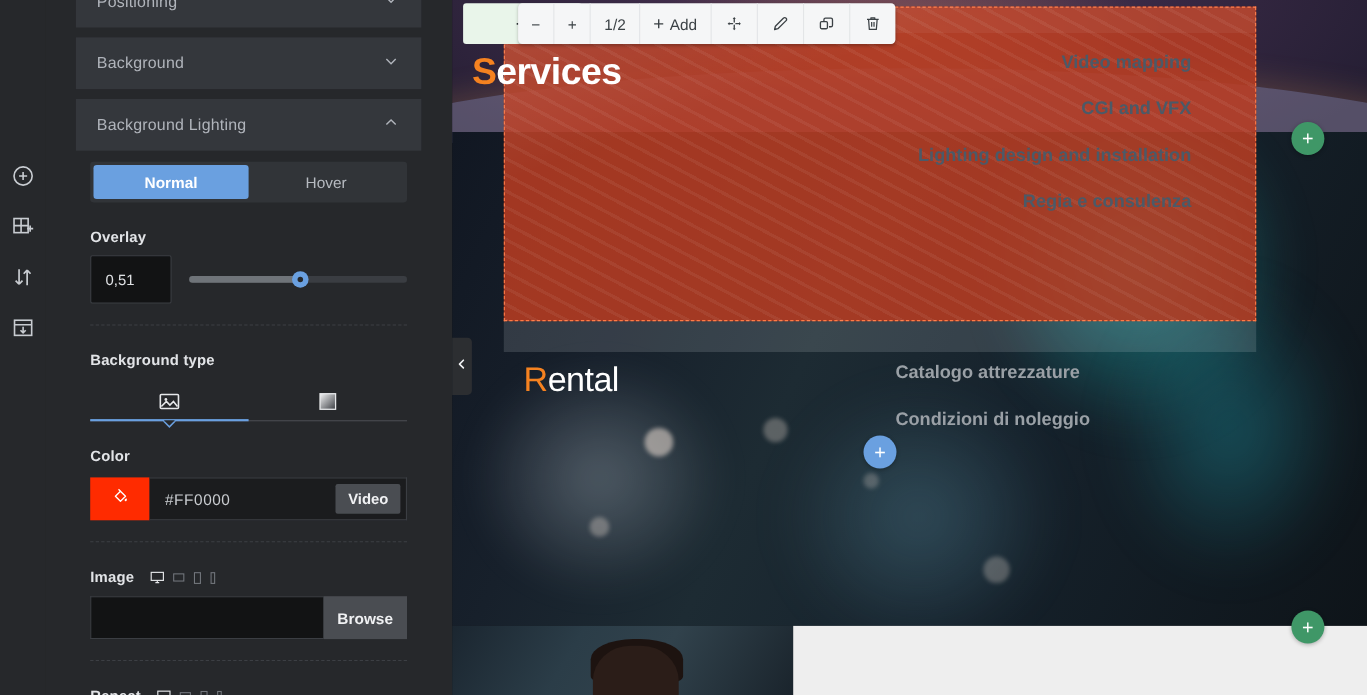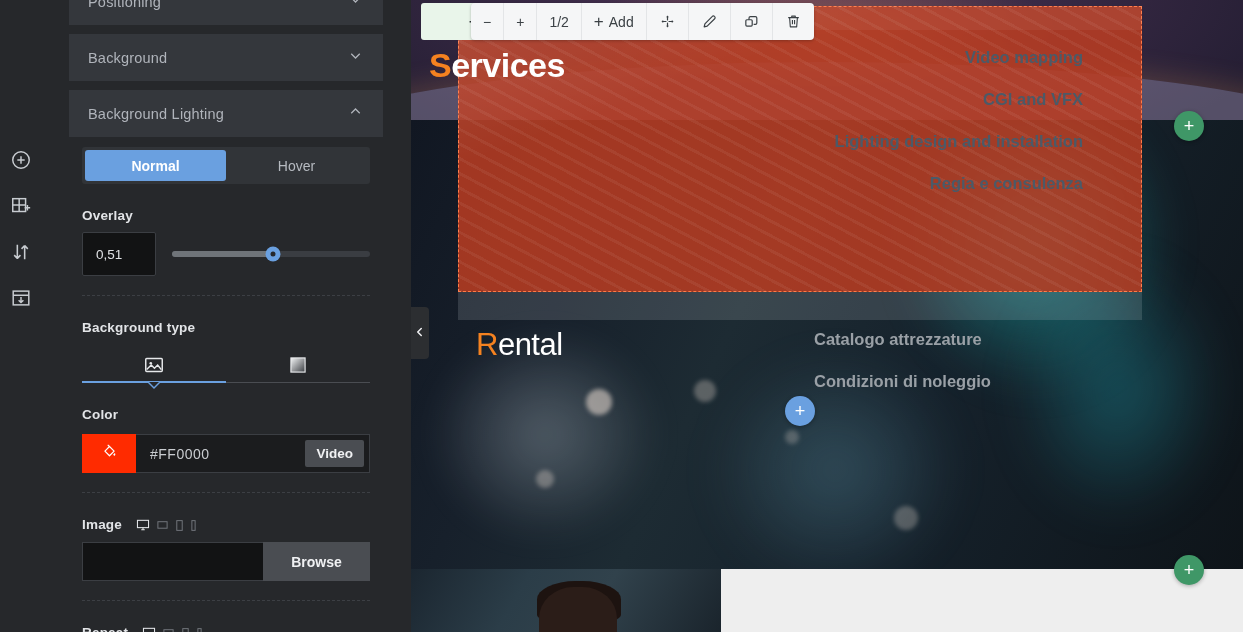--- a/index.html
+++ b/index.html
@@ -110,21 +110,21 @@
 
   
   .devices { display: flex; align-items: flex-end; gap: 6px; }
   .devices span { display:flex; cursor: pointer; }
 
   
   .file-row { display: flex; margin: 10px 13px 0 13px; height: 39px; }
   .file-input { flex: 1; background: #121314; border: 1px solid #3b3e43; border-right: none; }
   .browse-btn {
     background: #4a4d52; color: #f0f1f3; font-size: 14px; font-weight: 700;
-    width: 107px; display: flex; align-items: center; justify-content: center; cursor: pointer;
+    width: 76px; display: flex; align-items: center; justify-content: center; cursor: pointer;
   }
 
   
   .canvas { position: relative; flex: 1; height: 632px; overflow: hidden; background: #111; }
 
   .hero {
     position: absolute; inset: 0 0 auto 0; height: 130px;
     background:
       radial-gradient(ellipse 520px 200px at 46% -10%, #5a3a5e 0%, #3a2a46 45%, #241e33 100%);
     overflow: hidden;

